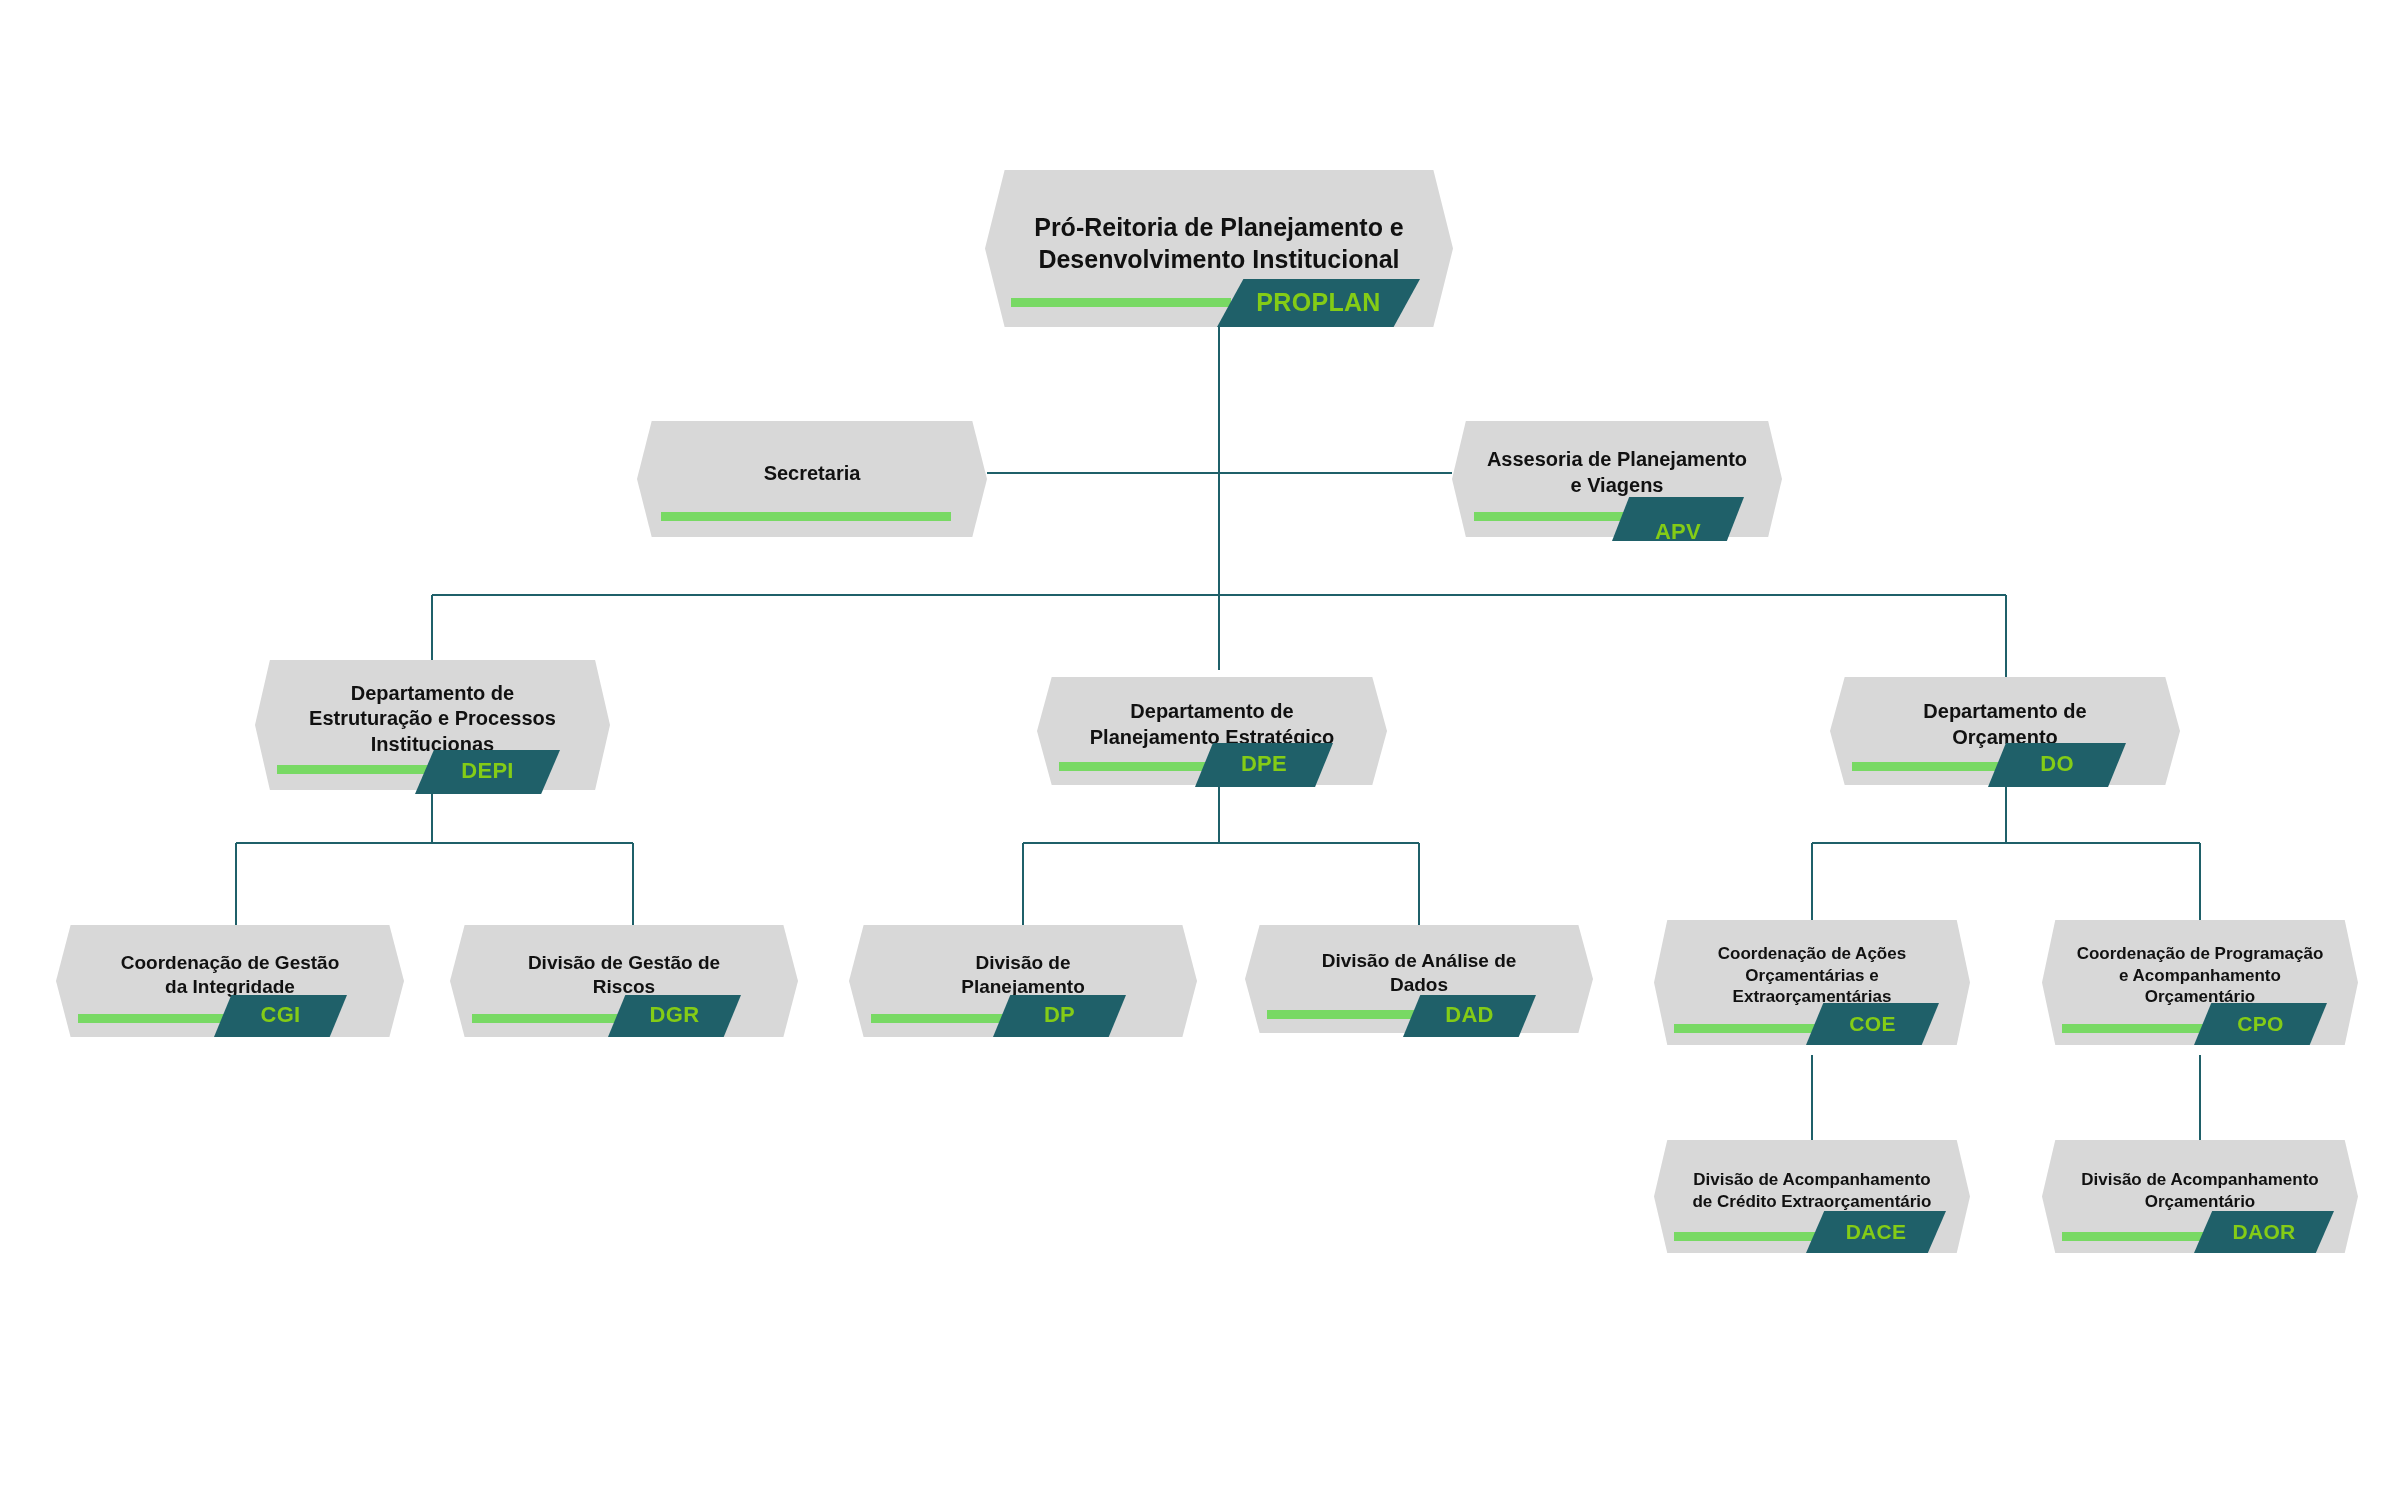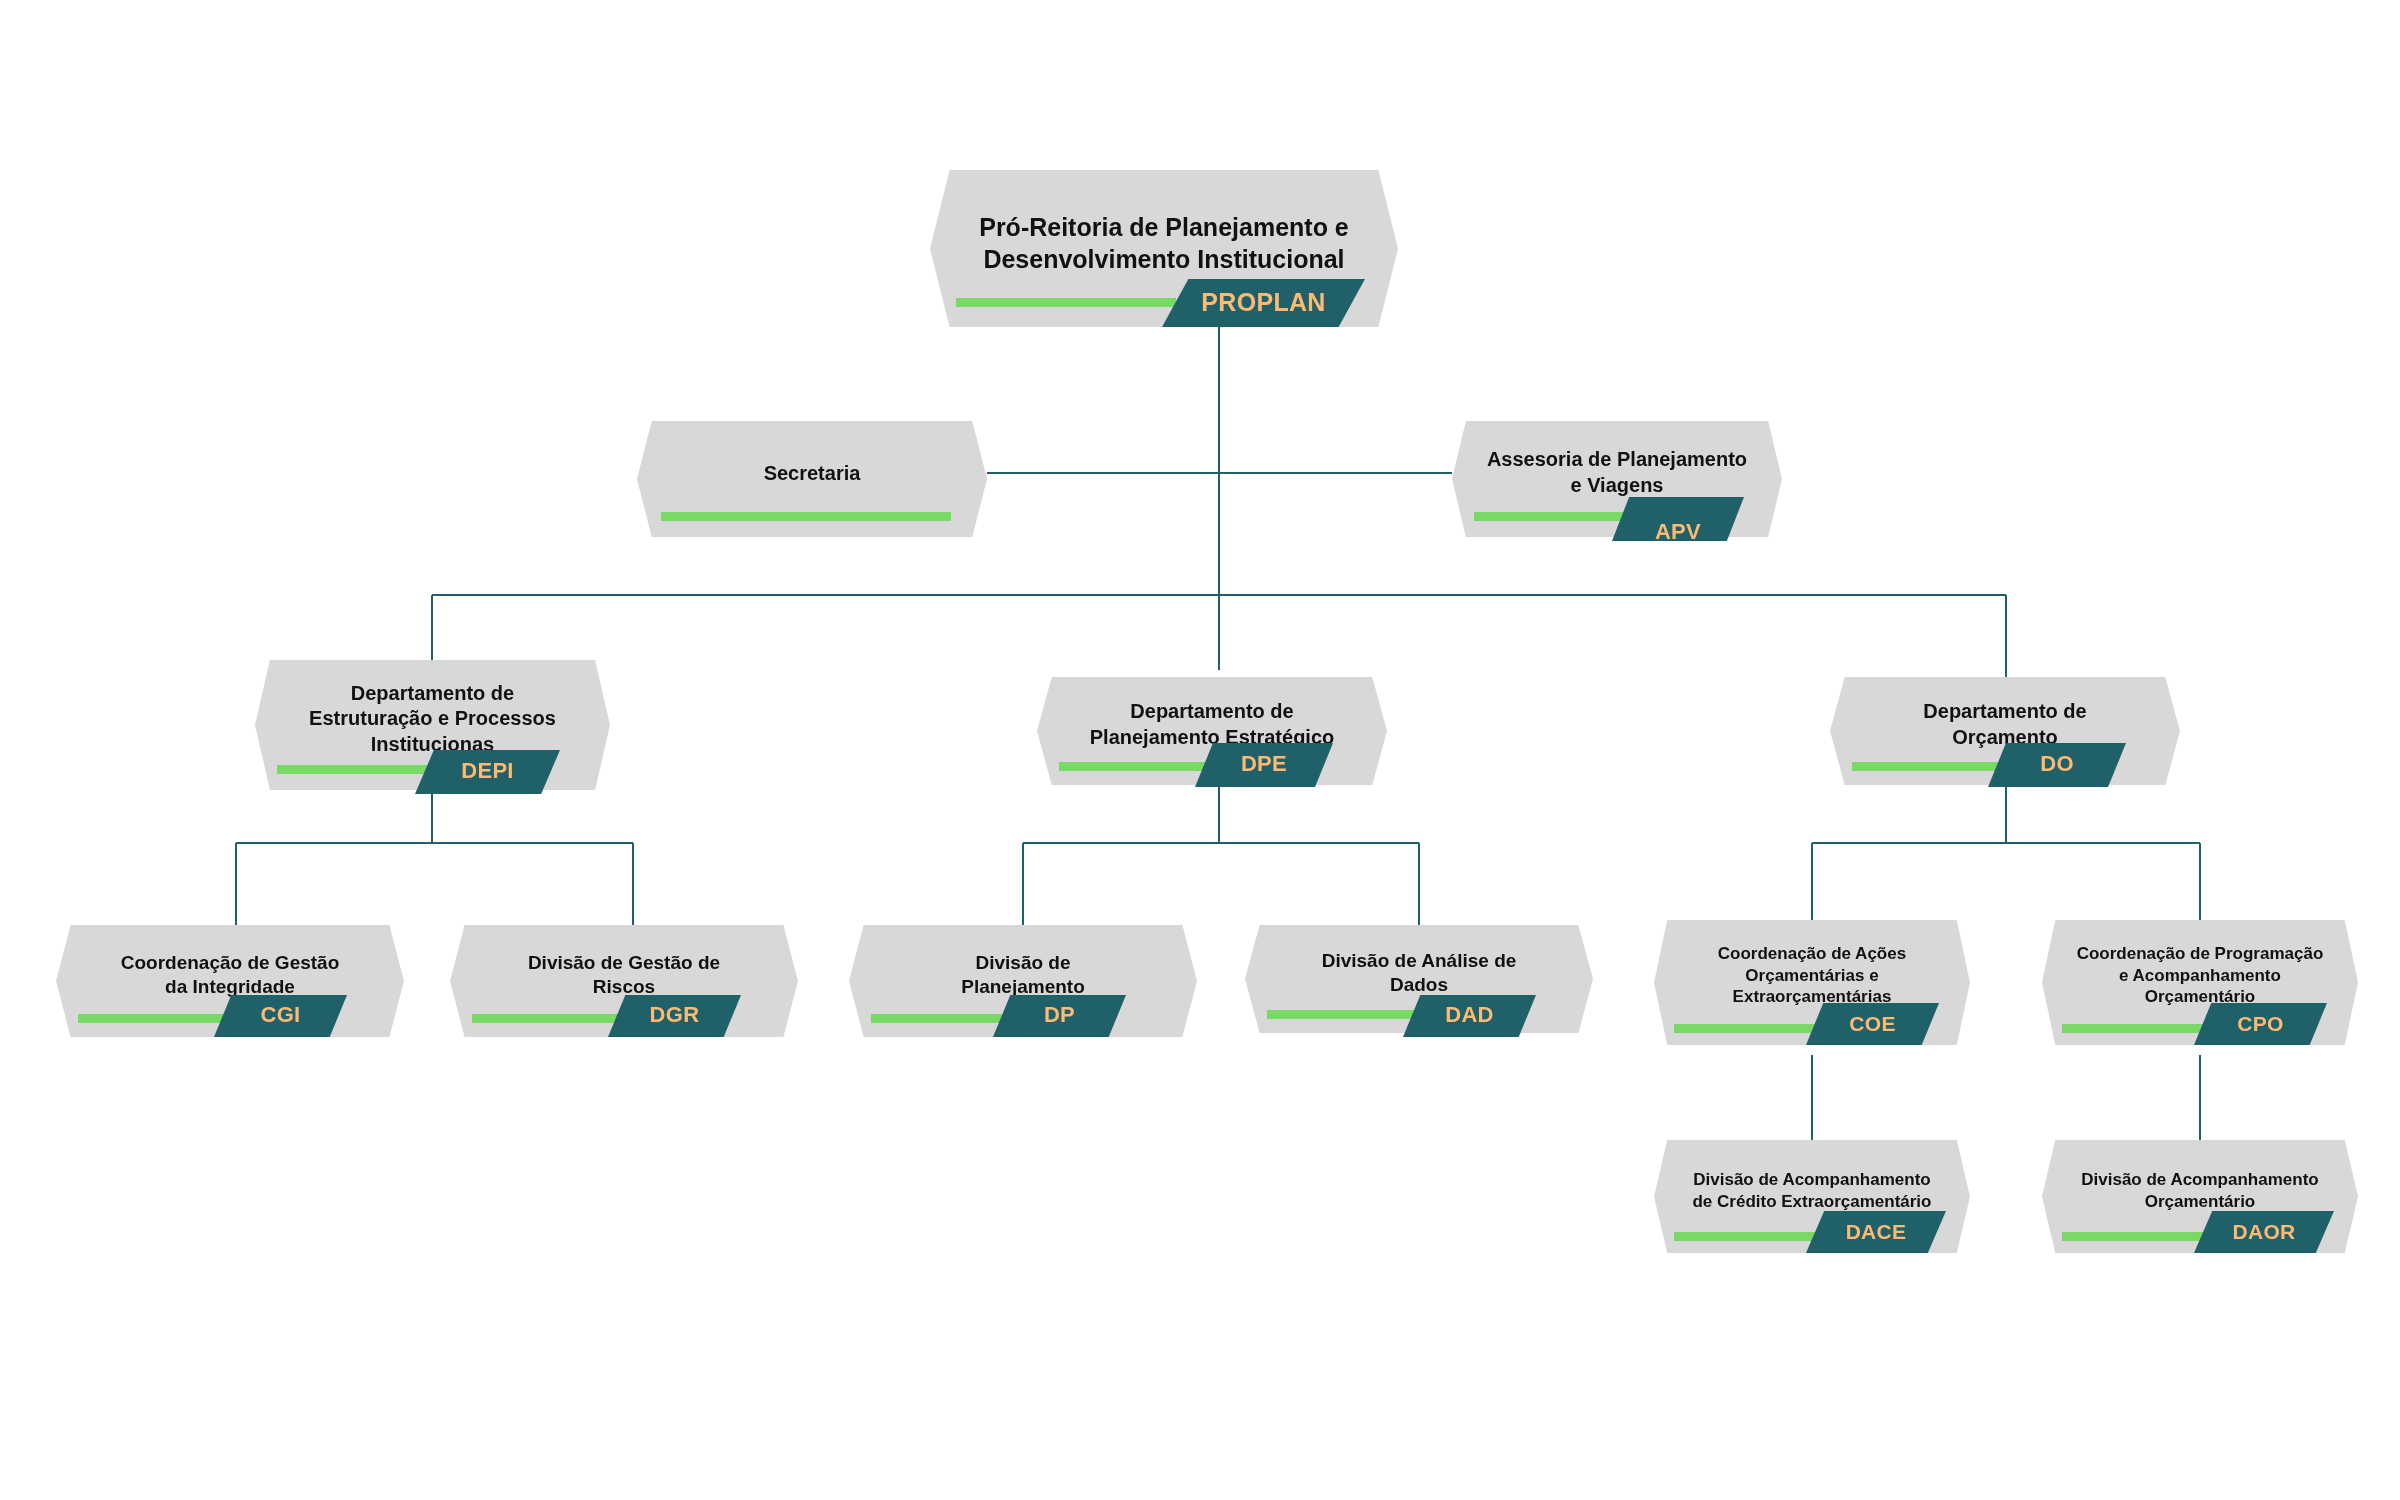--- a/index.html
+++ b/index.html
@@ -71,21 +71,21 @@
   .badge {
     position: absolute;
     background: #1f6069;
     -webkit-clip-path: polygon(13% 0%, 100% 0%, 87% 100%, 0% 100%);
     clip-path: polygon(13% 0%, 100% 0%, 87% 100%, 0% 100%);
     display: flex;
     align-items: center;
     justify-content: center;
   }
   .badge-text {
-    color: #fdba74;
+    color: #84cc16;
     font-weight: bold;
     letter-spacing: 0.3px;
     line-height: 1;
     transform: translateY(-1px);
   }
 
   
   .t-root .hex-label   { font-size: 25px; }
   .t-root .badge-text  { font-size: 25px; }
   .t-l2 .hex-label     { font-size: 20px; }
@@ -131,21 +131,21 @@
       <path d="M1812,843 L1812,925"></path>
       <path d="M2200,843 L2200,925"></path>
 
       <path d="M1812,1055 L1812,1140"></path>
       <path d="M2200,1055 L2200,1140"></path>
     </g>
   </svg>
 
   <div id="node-layer">
 
-    <div class="node t-root" style="left:930px; top:170px; width:468px; height:157px;">
+    <div class="node t-root" style="left:985px; top:170px; width:468px; height:157px;">
       <div class="hex"></div>
       <div class="hex-label">Pró-Reitoria de Planejamento e
 Desenvolvimento Institucional</div>
       <div class="accent-bar" style="left:26px; bottom:20px; width:220px; height:9px;"></div>
       <div class="badge" style="left:232px; top:109px; width:203px; height:48px;">
         <span class="badge-text">PROPLAN</span>
       </div>
     </div>
 
     <div class="node t-l2" style="left:637px; top:421px; width:350px; height:116px;">

